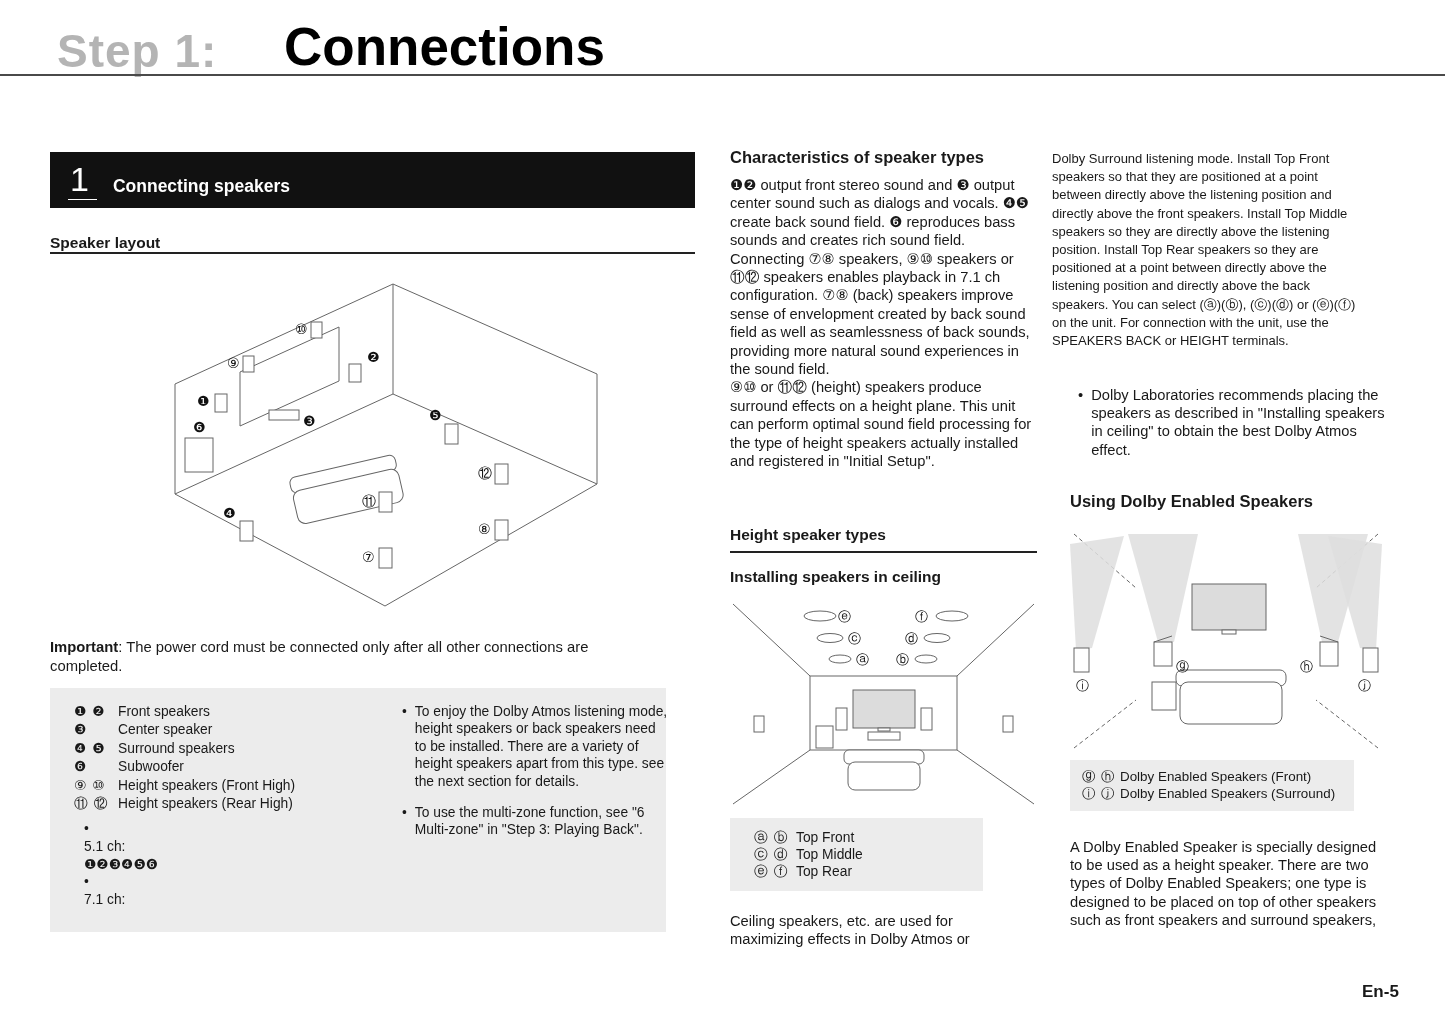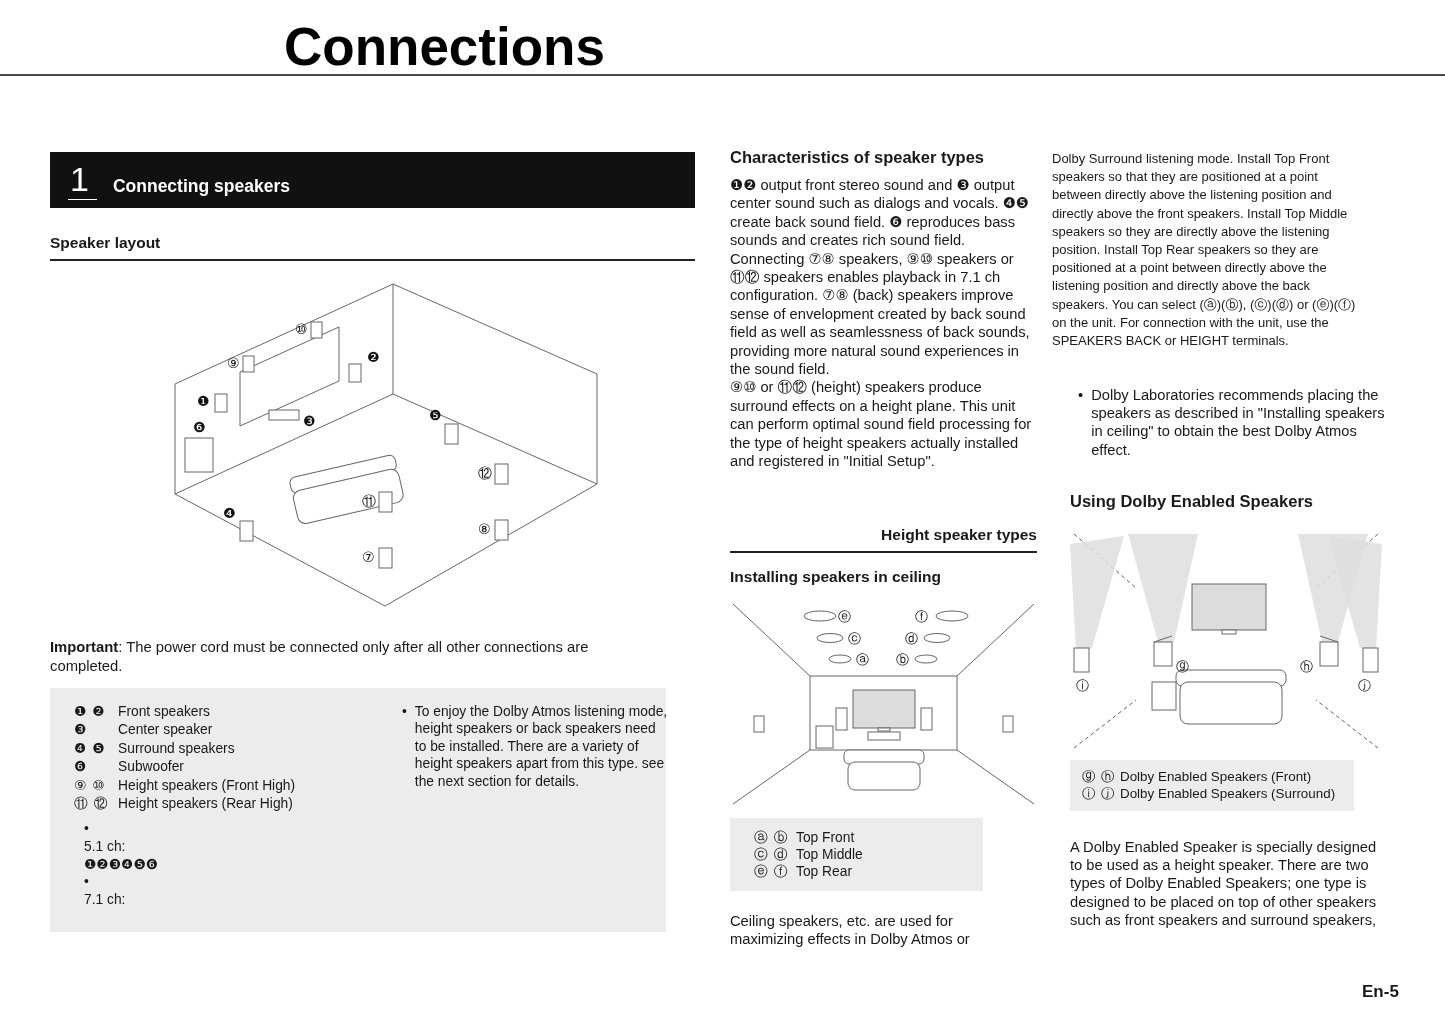--- a/index.html
+++ b/index.html
@@ -11,40 +11,40 @@
   .h-step{left:57px;top:24px;font-size:46px;font-weight:bold;color:var(--step-gray,#b4b4b4);letter-spacing:1px;}
   .h-title{left:284px;top:16px;font-size:53px;font-weight:bold;color:#000;}
   .top-rule{left:0;top:74px;width:1445px;height:2px;background:var(--rule,#4a4a4a);}
 
   
   .banner{left:50px;top:152px;width:645px;height:56px;background:var(--banner-bg,#111);color:#fff;
           display:flex;align-items:flex-end;padding:0 0 8px 18px;box-sizing:border-box;gap:16px;}
   .banner-num{font-size:34px;line-height:0.9;font-weight:400;border-bottom:1px solid #fff;padding:0 8px 4px 2px;}
   .banner-title{font-size:17.5px;font-weight:bold;padding-bottom:3px;}
   .sl-head{left:50px;top:234px;width:645px;font-size:15.5px;font-weight:bold;
-           border-bottom:2px solid #222;padding-bottom:7px;box-sizing:border-box;}
+           border-bottom:2px solid #222;box-sizing:border-box;}
   .dia1{left:145px;top:276px;}
   .important{left:50px;top:638px;width:588px;font-size:14.8px;line-height:1.26;}
   .legend-box{left:50px;top:688px;width:616px;height:244px;background:var(--box-bg,#ececec);}
   .lg-list{position:absolute;left:24px;top:15px;width:322px;}
   .lg-row{display:flex;font-size:13.8px;line-height:18.4px;}
   .lg-marks{width:44px;flex:none;letter-spacing:1px;}
   .cfg{margin-top:7px;margin-left:10px;}
   .cfg-row{display:flex;font-size:13.8px;line-height:17.6px;flex-direction:column;}
   .cfg-label{flex:none;margin-right:6px;}
   .cfg-value{white-space:pre-line;}
   .bullet::before{content:"\2022";margin-right:8px;flex:none;}
   .lg-notes{position:absolute;left:352px;top:15px;width:266px;}
   .note-row{display:flex;font-size:13.8px;line-height:17.4px;margin-bottom:14px;}
 
   
   .mc-h1{left:730px;top:148px;font-size:16.5px;font-weight:bold;}
   .mc-para{left:730px;top:176px;width:308px;font-size:14.7px;line-height:18.4px;white-space:pre-line;}
   .mc-h2{left:730px;top:526px;width:307px;font-size:15.5px;font-weight:bold;
-         border-bottom:2px solid #222;padding-bottom:7px;box-sizing:border-box;text-align:right;}
+         border-bottom:2px solid #222;padding-bottom:7px;box-sizing:border-box;}
   .mc-h3{left:730px;top:568px;font-size:15.5px;font-weight:bold;}
   .dia2{left:730px;top:598px;}
   .mc-legend{left:730px;top:818px;width:253px;background:var(--box-bg,#ececec);
              padding:11px 0 11px 24px;box-sizing:border-box;}
   .mc-lg-row{display:flex;font-size:13.8px;line-height:17px;}
   .mc-lg-marks{width:42px;flex:none;letter-spacing:1px;}
   .mc-para2{left:730px;top:912px;width:260px;font-size:14.7px;line-height:18.4px;}
 
   
   .rc-para1{left:1052px;top:150px;width:314px;font-size:13px;line-height:18.2px;}
@@ -68,20 +68,21 @@
   svg.dia .dashed{stroke-dasharray:4 3;}
   svg.dia text{font-family:"DejaVu Sans","Liberation Sans",sans-serif;fill:#111;}
   svg.dia1 text{font-size:14px;}
   svg.dia2 text, svg.dia3 text{font-size:13px;}
 </style>
 </head>
 <body>
 
 <div class="page">
 
+  <div class="abs h-step">Step 1:</div>
   <div class="abs h-title">Connections</div>
   <div class="abs top-rule"></div>
 
   <div class="abs banner">
     <span class="banner-num">1</span>
     <span class="banner-title">Connecting speakers</span>
   </div>
 
   <div class="abs sl-head">Speaker layout</div>
 
@@ -171,20 +172,23 @@
         </div>
         <div class="cfg-row bullet">
           <span class="cfg-label">7.1 ch:</span>
         </div>
       </div>
     </div>
     <div class="lg-notes">
       <div class="note-row bullet">
         <span>To enjoy the Dolby Atmos listening mode, height speakers or back speakers need to be installed. There are a variety of height speakers apart from this type. see the next section for details.</span>
       </div>
+      <div class="note-row bullet">
+        <span>To use the multi-zone function, see "6 Multi-zone" in "Step 3:  Playing Back".</span>
+      </div>
     </div>
   </div>
 
   <div class="abs mc-h1">Characteristics of speaker types</div>
   <div class="abs mc-para">❶❷ output front stereo sound and ❸ output center sound such as dialogs and vocals. ❹❺ create back sound field. ❻ reproduces bass sounds and creates rich sound field.
 Connecting ⑦⑧ speakers, ⑨⑩ speakers or ⑪⑫ speakers enables playback in 7.1 ch configuration. ⑦⑧ (back) speakers improve sense of envelopment created by back sound field as well as seamlessness of back sounds, providing more natural sound experiences in the sound field.
 ⑨⑩ or ⑪⑫ (height) speakers produce surround effects on a height plane. This unit can perform optimal sound field processing for the type of height speakers actually installed and registered in "Initial Setup".</div>
   <div class="abs mc-h2">Height speaker types</div>
   <div class="abs mc-h3">Installing speakers in ceiling</div>
 

